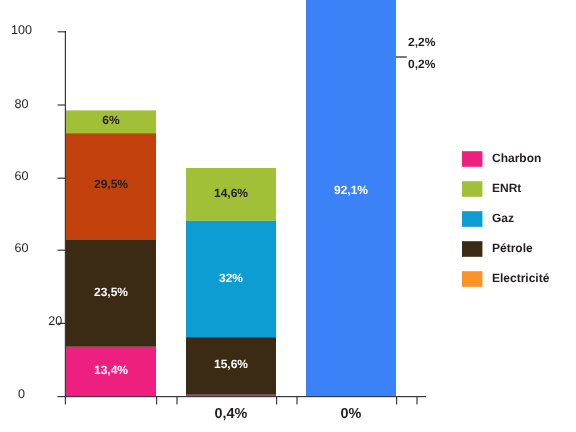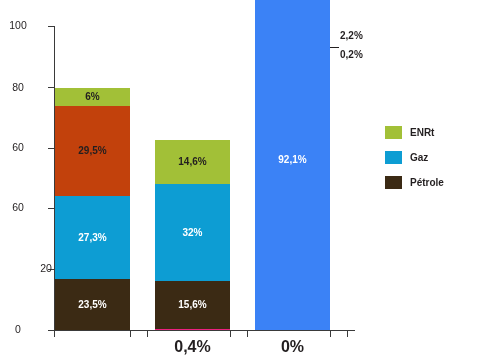--- a/index.html
+++ b/index.html
@@ -100,21 +100,21 @@
   }
   .lbl-dark  { color: #231f20; }
   .lbl-light { color: #ffffff; }
 
   
   .under-label {
     position: absolute;
     top: 338px;
     width: 90px;
     text-align: center;
-    font-size: 16px;
+    font-size: 12px;
     font-weight: bold;
     color: #231f20;
     line-height: 1.1;
     white-space: nowrap;
   }
 
   
   .callout {
     position: absolute;
     font-size: 10px;
@@ -187,25 +187,25 @@
     </div>
 
   <div class="plot-area" id="plot-area">
       <div class="bar-col" style="left: 0px; width: 75px;">
         <div class="seg" style="height: 18.24px; background: rgb(162, 192, 55);">
           <span class="seg-label lbl-dark">6%</span>
         </div>
         <div class="seg" style="height: 89.68px; background: #c2410c;">
           <span class="seg-label lbl-dark">29,5%</span>
         </div>
-        <div class="seg" style="height: 82.992px; background: rgb(13, 157, 211);">
-          <span class="seg-label lbl-light">27,3%</span>
-        </div>
-        <div class="seg" style="height: 51px; background: rgb(59, 42, 20);">
+        <div class="seg" style="height: 89px; background: rgb(59, 42, 20);">
           <span class="seg-label lbl-light">23,5%</span>
+        </div>
+        <div class="seg" style="height: 40.736px; background: rgb(237, 32, 128);">
+          <span class="seg-label lbl-light">13,4%</span>
         </div>
       </div>
       <div class="bar-col" style="left: 100px; width: 75px;">
         <div class="seg" style="height: 44.384px; background: rgb(162, 192, 55);">
           <span class="seg-label lbl-dark">14,6%</span>
         </div>
         <div class="seg" style="height: 97.28px; background: rgb(13, 157, 211);">
           <span class="seg-label lbl-light">32%</span>
         </div>
         <div class="seg" style="height: 47.424px; background: rgb(59, 42, 20);">
@@ -231,26 +231,34 @@
     </div>
 
   <div id="callouts">
       <div class="callout" style="left: 340px; top: 30px;">2,2%</div>
       <div class="callout" style="left: 340px; top: 49px;">0,2%</div>
       <div class="callout-rule" style="left: 330px; top: 47px; width: 9px;"></div>
     </div>
 
   <div class="legend" id="legend">
       <div class="legend-item">
+        <span class="legend-swatch" style="background: rgb(237, 32, 128);"></span>
+        <span class="legend-label">Charbon</span>
+      </div>
+      <div class="legend-item">
         <span class="legend-swatch" style="background: rgb(162, 192, 55);"></span>
         <span class="legend-label">ENRt</span>
       </div>
       <div class="legend-item">
         <span class="legend-swatch" style="background: rgb(13, 157, 211);"></span>
         <span class="legend-label">Gaz</span>
       </div>
       <div class="legend-item">
         <span class="legend-swatch" style="background: rgb(59, 42, 20);"></span>
         <span class="legend-label">Pétrole</span>
       </div>
+      <div class="legend-item">
+        <span class="legend-swatch" style="background: rgb(251, 146, 38);"></span>
+        <span class="legend-label">Electricité</span>
+      </div>
     </div>
 
 </div>
 
 </body></html>

